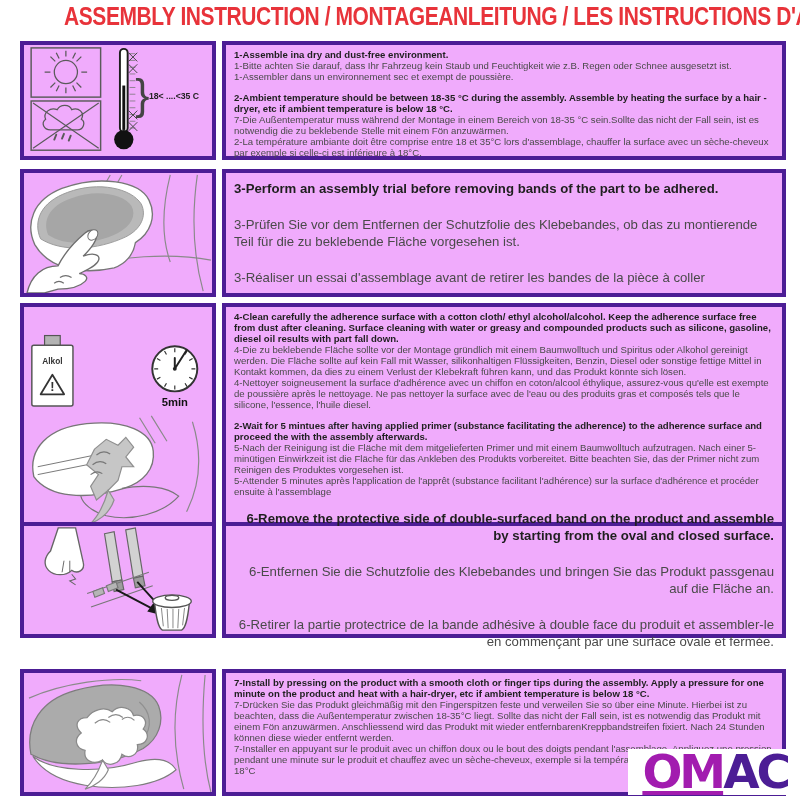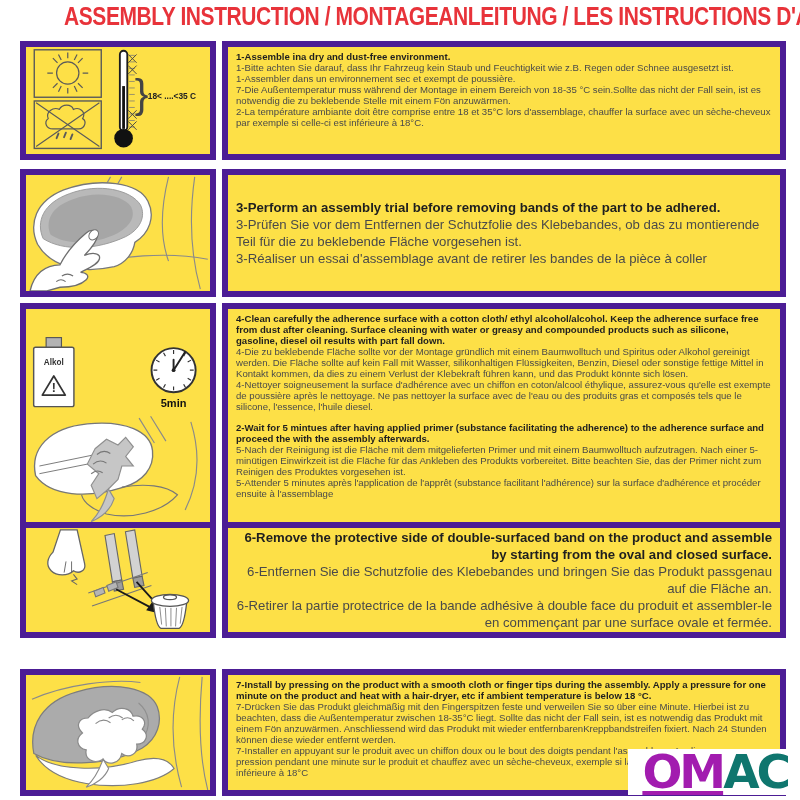--- a/index.html
+++ b/index.html
@@ -1,39 +1,39 @@
 <!DOCTYPE html>
 <html><head>
 <meta charset="utf-8">
 <style>
   html,body{margin:0;padding:0;background:#fff;}
   .page{position:relative;width:800px;height:800px;background:#fff;overflow:hidden;
         font-family:"Liberation Sans","DejaVu Sans",sans-serif;}
   .title{position:absolute;top:2px;left:0;width:800px;text-align:center;margin:0;
          font-size:25px;font-weight:bold;letter-spacing:-0.5px;color:#e8333a;
          transform:scaleX(0.84);transform-origin:50% 50%;white-space:nowrap;}
-  .cell{position:absolute;background:#fde047;border:6px solid #4c1d95;box-sizing:border-box;}
+  .cell{position:absolute;background:#f0abfc;border:4px solid #4c1d95;box-sizing:border-box;}
   .c-il{left:20px;width:196px;}
   .c-tx{left:222px;width:564px;padding:4px 8px;}
   .r1{top:41px;height:119px;}
   .r2{top:169px;height:128px;}
   .r3{top:303px;height:258px;}
   .r4{top:522px;height:116px;text-align:right;}
   .r5{top:645px;height:127px;margin-top:24px;}
   .c-il svg{display:block;width:100%;height:100%;}
   .small p{margin:0;font-size:9.6px;line-height:11px;color:#4a4a4a;}
   .big p{margin:0;font-size:13.2px;line-height:17px;color:#4a4a4a;}
   p.b{font-weight:bold;color:#1f1f1f;}
   p.gap{margin-top:10px;}
-  .vcenter{display:flex;flex-direction:column;justify-content:center;}
+  .vcenter{display:flex;flex-direction:column;justify-content:center;gap:19px;}
   .logo{position:absolute;right:10px;bottom:5px;background:#fff;padding:2px 2px 2px 14px;
         font-size:47px;font-weight:bold;letter-spacing:-3px;line-height:42px;
         font-family:"DejaVu Sans","Liberation Sans",sans-serif;}
   .lg-black{color:#a21caf;text-decoration:underline;}
-  .lg-red{color:#0f766e;}
+  .lg-red{color:#4c1d95;}
   svg text{font-family:"Liberation Sans","DejaVu Sans",sans-serif;}
 </style>
 </head>
 <body>
 
 <div class="page">
 
   <h1 class="title">ASSEMBLY INSTRUCTION / MONTAGEANLEITUNG / LES INSTRUCTIONS D'ASSEMBLAGE</h1>
 
   <div class="cell c-il r1">
@@ -66,20 +66,21 @@
         </g>
       </g>
       <text x="114" y="66" font-size="44" fill="#444">}</text>
       <text x="128" y="56" font-size="9" font-weight="bold" fill="#222">18&lt; ....&lt;35 C</text>
     </svg>
   </div>
   <div class="cell c-tx r1 small">
     <p class="b">1-Assemble ina dry and dust-free environment.</p>
     <p>1-Bitte achten Sie darauf, dass Ihr Fahrzeug kein Staub und Feuchtigkeit wie z.B. Regen oder Schnee ausgesetzt ist.</p>
     <p>1-Assembler dans un environnement sec et exempt de poussière.</p>
+    <p class="b gap">2-Ambient temperature should be between 18-35 °C  during the assembly. Assemble by heating the surface by a hair -dryer, etc if ambient temperature is below 18 °C.</p>
     <p>7-Die Außentemperatur muss während der Montage in einem Bereich von 18-35 °C  sein.Sollte das nicht der Fall sein, ist es notwendig die zu beklebende Stelle mit einem Fön anzuwärmen.</p>
     <p>2-La température ambiante doit être comprise entre 18 et 35°C lors d'assemblage, chauffer la surface avec un sèche-cheveux par exemple si celle-ci est inférieure à 18°C.</p>
   </div>
 
   <div class="cell c-il r2">
     <svg viewBox="0 0 192 124">
       <g fill="none" stroke="#8a8a8a" stroke-width="1.2">
         <path d="M88,2 L72,30 M100,2 L84,30"></path>
         <path d="M150,2 C142,34 140,64 150,92"></path>
         <path d="M178,2 C172,44 174,86 184,122"></path>

